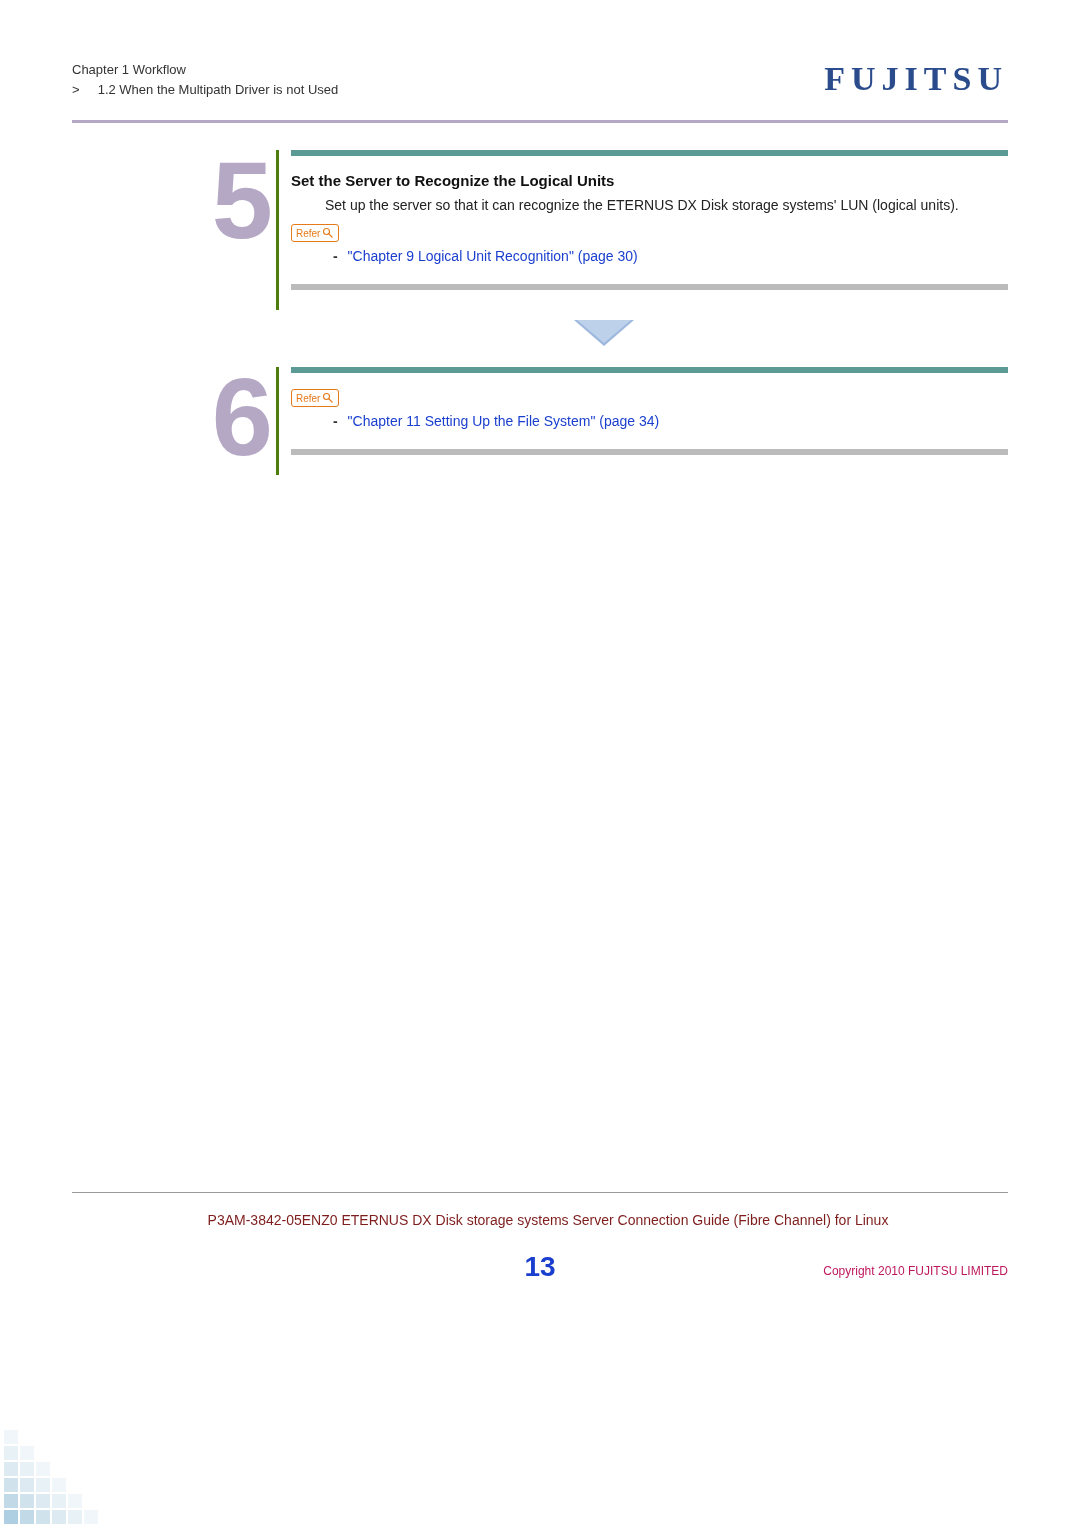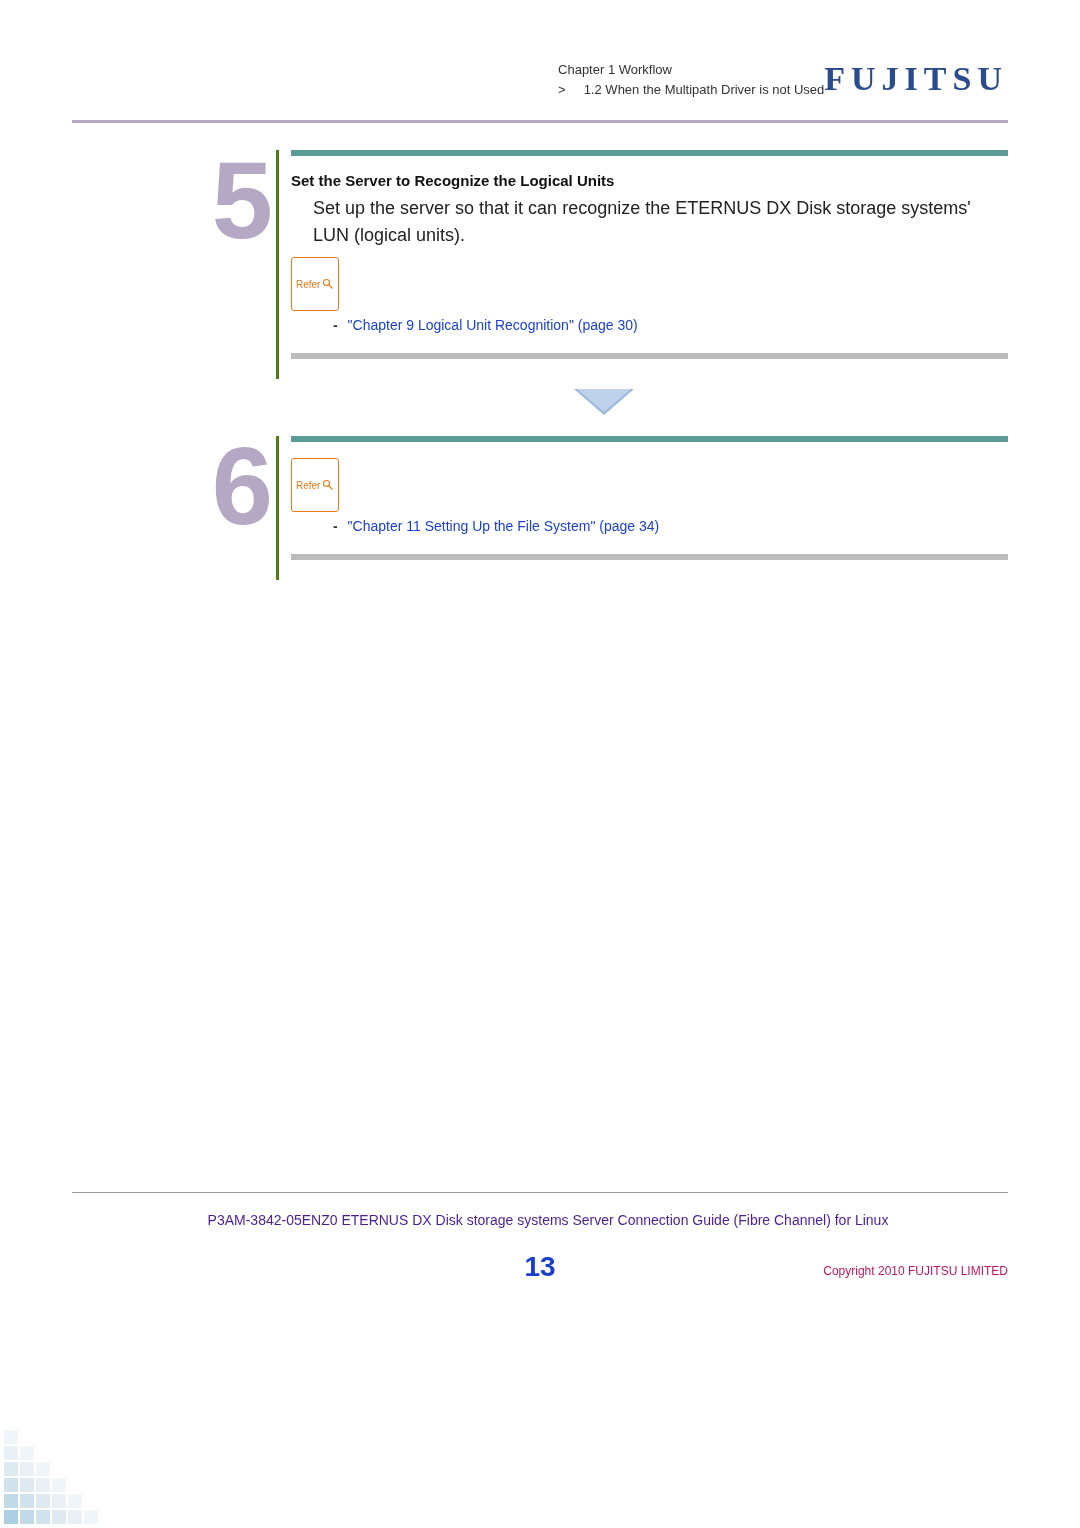--- a/index.html
+++ b/index.html
@@ -10,21 +10,21 @@
       position: relative;
       background: #fff;
       font-size: 14px;
     }
     .header {
       position: absolute;
       top: 60px;
       left: 72px;
       right: 72px;
       display: flex;
-      justify-content: flex-end;
+      justify-content: space-between;
       align-items: flex-start;
     }
     .breadcrumbs {
       font-size: 13px;
       color: #333;
       line-height: 1.5;
     }
     .brand-logo {
       font-family: "Times New Roman", serif;
       font-size: 34px;
@@ -76,38 +76,38 @@
       background: #bbb;
       margin-top: 20px;
     }
     .step-title {
       font-size: 15px;
       font-weight: bold;
       margin-bottom: 6px;
       color: #111;
     }
     .step-desc {
-      font-size: 18px;
-      margin-left: 22px;
+      font-size: 14px;
+      margin-left: 34px;
       margin-bottom: 8px;
       color: #222;
       line-height: 1.5;
     }
     .refer-row {
       display: flex;
       align-items: center;
       margin-bottom: 6px;
     }
     .refer-badge {
       display: inline-flex;
       align-items: center;
       border: 1px solid #e67a1a;
       color: #e67a1a;
       font-size: 10px;
-      padding: 20px 4px;
+      padding: 2px 4px;
       border-radius: 3px;
       margin-right: 6px;
       gap: 2px;
     }
     .refer-badge .mag {
       width: 12px;
       height: 12px;
       display: inline-block;
     }
     .ref-link-row {
@@ -155,21 +155,21 @@
       height: 1px;
       background: #999;
     }
     .footer-line {
       position: absolute;
       bottom: 300px;
       left: 88px;
       right: 72px;
       text-align: center;
       font-size: 14px;
-      color: #4c1d95;
+      color: #7f1d1d;
     }
     .page-number {
       position: absolute;
       bottom: 245px;
       left: 0;
       right: 0;
       text-align: center;
       font-size: 28px;
       font-weight: bold;
       color: #1a3fcf;

